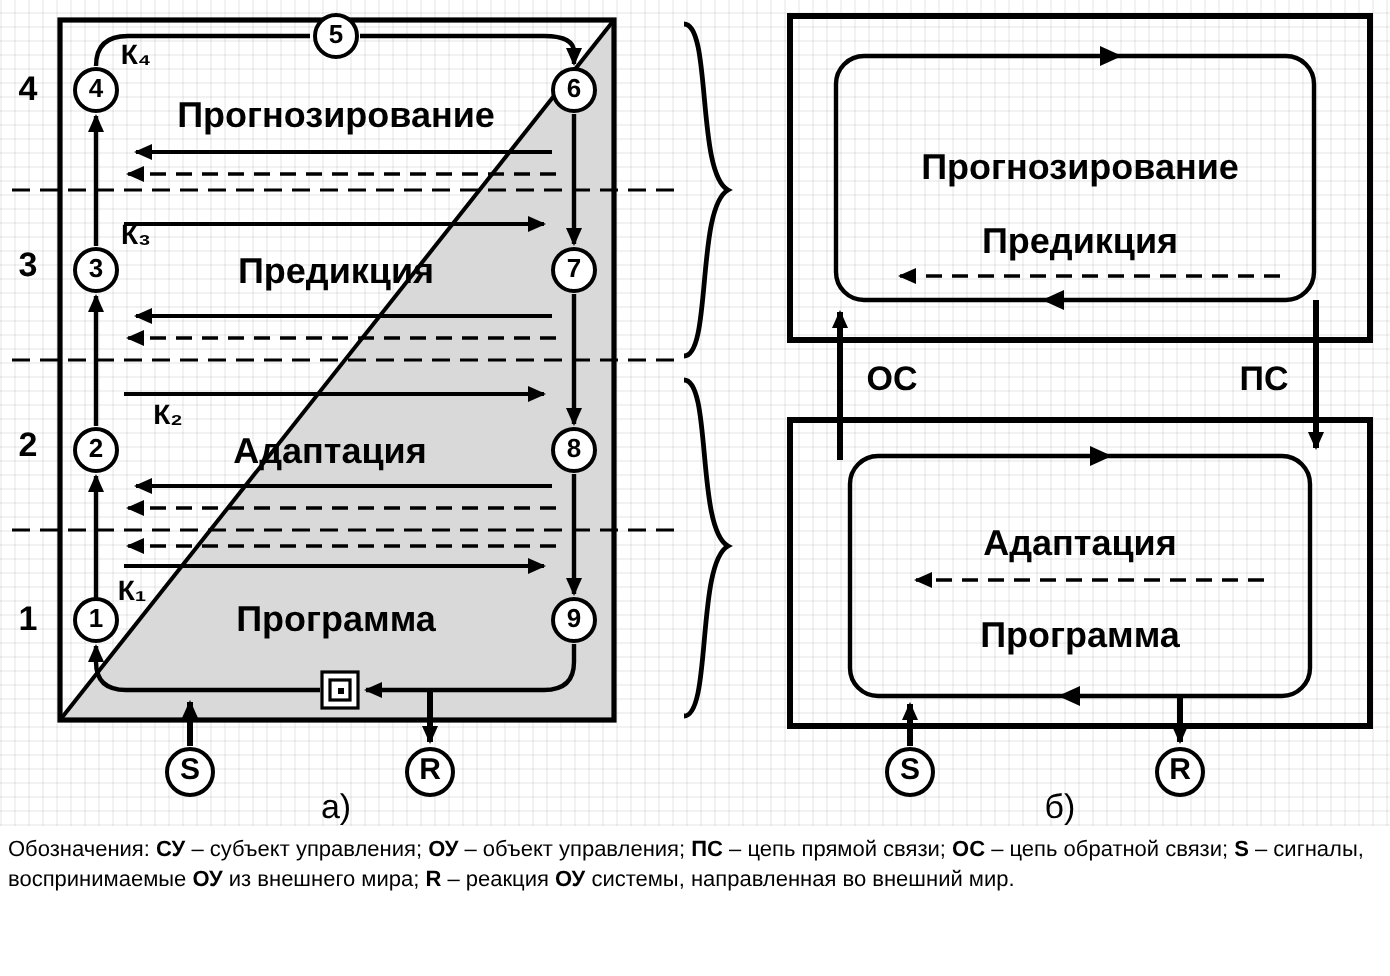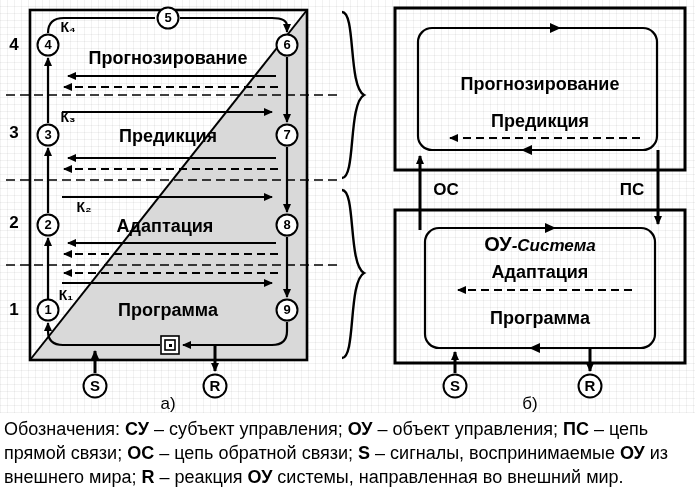--- a/index.html
+++ b/index.html
@@ -17,21 +17,21 @@
   .band{font-size:18px;font-weight:bold}
   .snode{width:25px;height:25px;border:2.5px solid #000;border-radius:50%;background:#fff;
          font-size:15px;font-weight:bold;line-height:20px;box-sizing:border-box}
   .cap{font-size:17px}
   .titlerow{font-size:17px;font-weight:bold}
   .titlerow .abbr{font-size:20px}
   .titlerow .suffix{font-style:italic}
   .rband{font-size:18px;font-weight:bold}
   .conn{font-size:17px;font-weight:bold}
   .legend{position:absolute;left:4px;top:418px;width:689px;margin:0;
-          font-size:18px;line-height:1.32}
+          font-size:11px;line-height:1.32}
 </style>
 </head>
 <body>
 
 <div class="stage">
   <div class="grid"></div>
 
   <svg class="lines" width="695" height="415" viewBox="0 0 695 415">
     <defs>
       <marker id="ah" viewBox="0 0 10 8" refX="8" refY="4" markerWidth="10" markerHeight="8" orient="auto" markerUnits="userSpaceOnUse">
@@ -149,21 +149,20 @@
   <div class="t snode" style="left:95px;top:386px">S</div>
   <div class="t snode" style="left:215px;top:386px">R</div>
   <div class="t cap" style="left:168px;top:404px">а)</div>
 
   <div class="t rband" style="left:540px;top:84px">Прогнозирование</div>
   <div class="t rband" style="left:540px;top:121px">Предикция</div>
 
   <div class="t conn" style="left:446px;top:190px">ОС</div>
   <div class="t conn" style="left:632px;top:190px">ПС</div>
 
-  <div class="t titlerow" style="left:540px;top:244px"><span class="abbr">ОУ</span><span class="suffix">-Система</span></div>
   <div class="t rband" style="left:540px;top:272px">Адаптация</div>
   <div class="t rband" style="left:540px;top:318px">Программа</div>
 
   <div class="t snode" style="left:455px;top:386px">S</div>
   <div class="t snode" style="left:590px;top:386px">R</div>
   <div class="t cap" style="left:530px;top:404px">б)</div>
 
   <p class="legend"><span>Обозначения: </span><b>СУ</b><span> – субъект управления; </span><b>ОУ</b><span> – объект управления; </span><b>ПС</b><span> – цепь прямой связи; </span><b>ОС</b><span> – цепь обратной связи; </span><b>S</b><span> – сигналы, воспринимаемые </span><b>ОУ</b><span> из внешнего мира; </span><b>R</b><span> – реакция </span><b>ОУ</b><span> системы, направленная во внешний мир.</span></p>
 </div>
 

